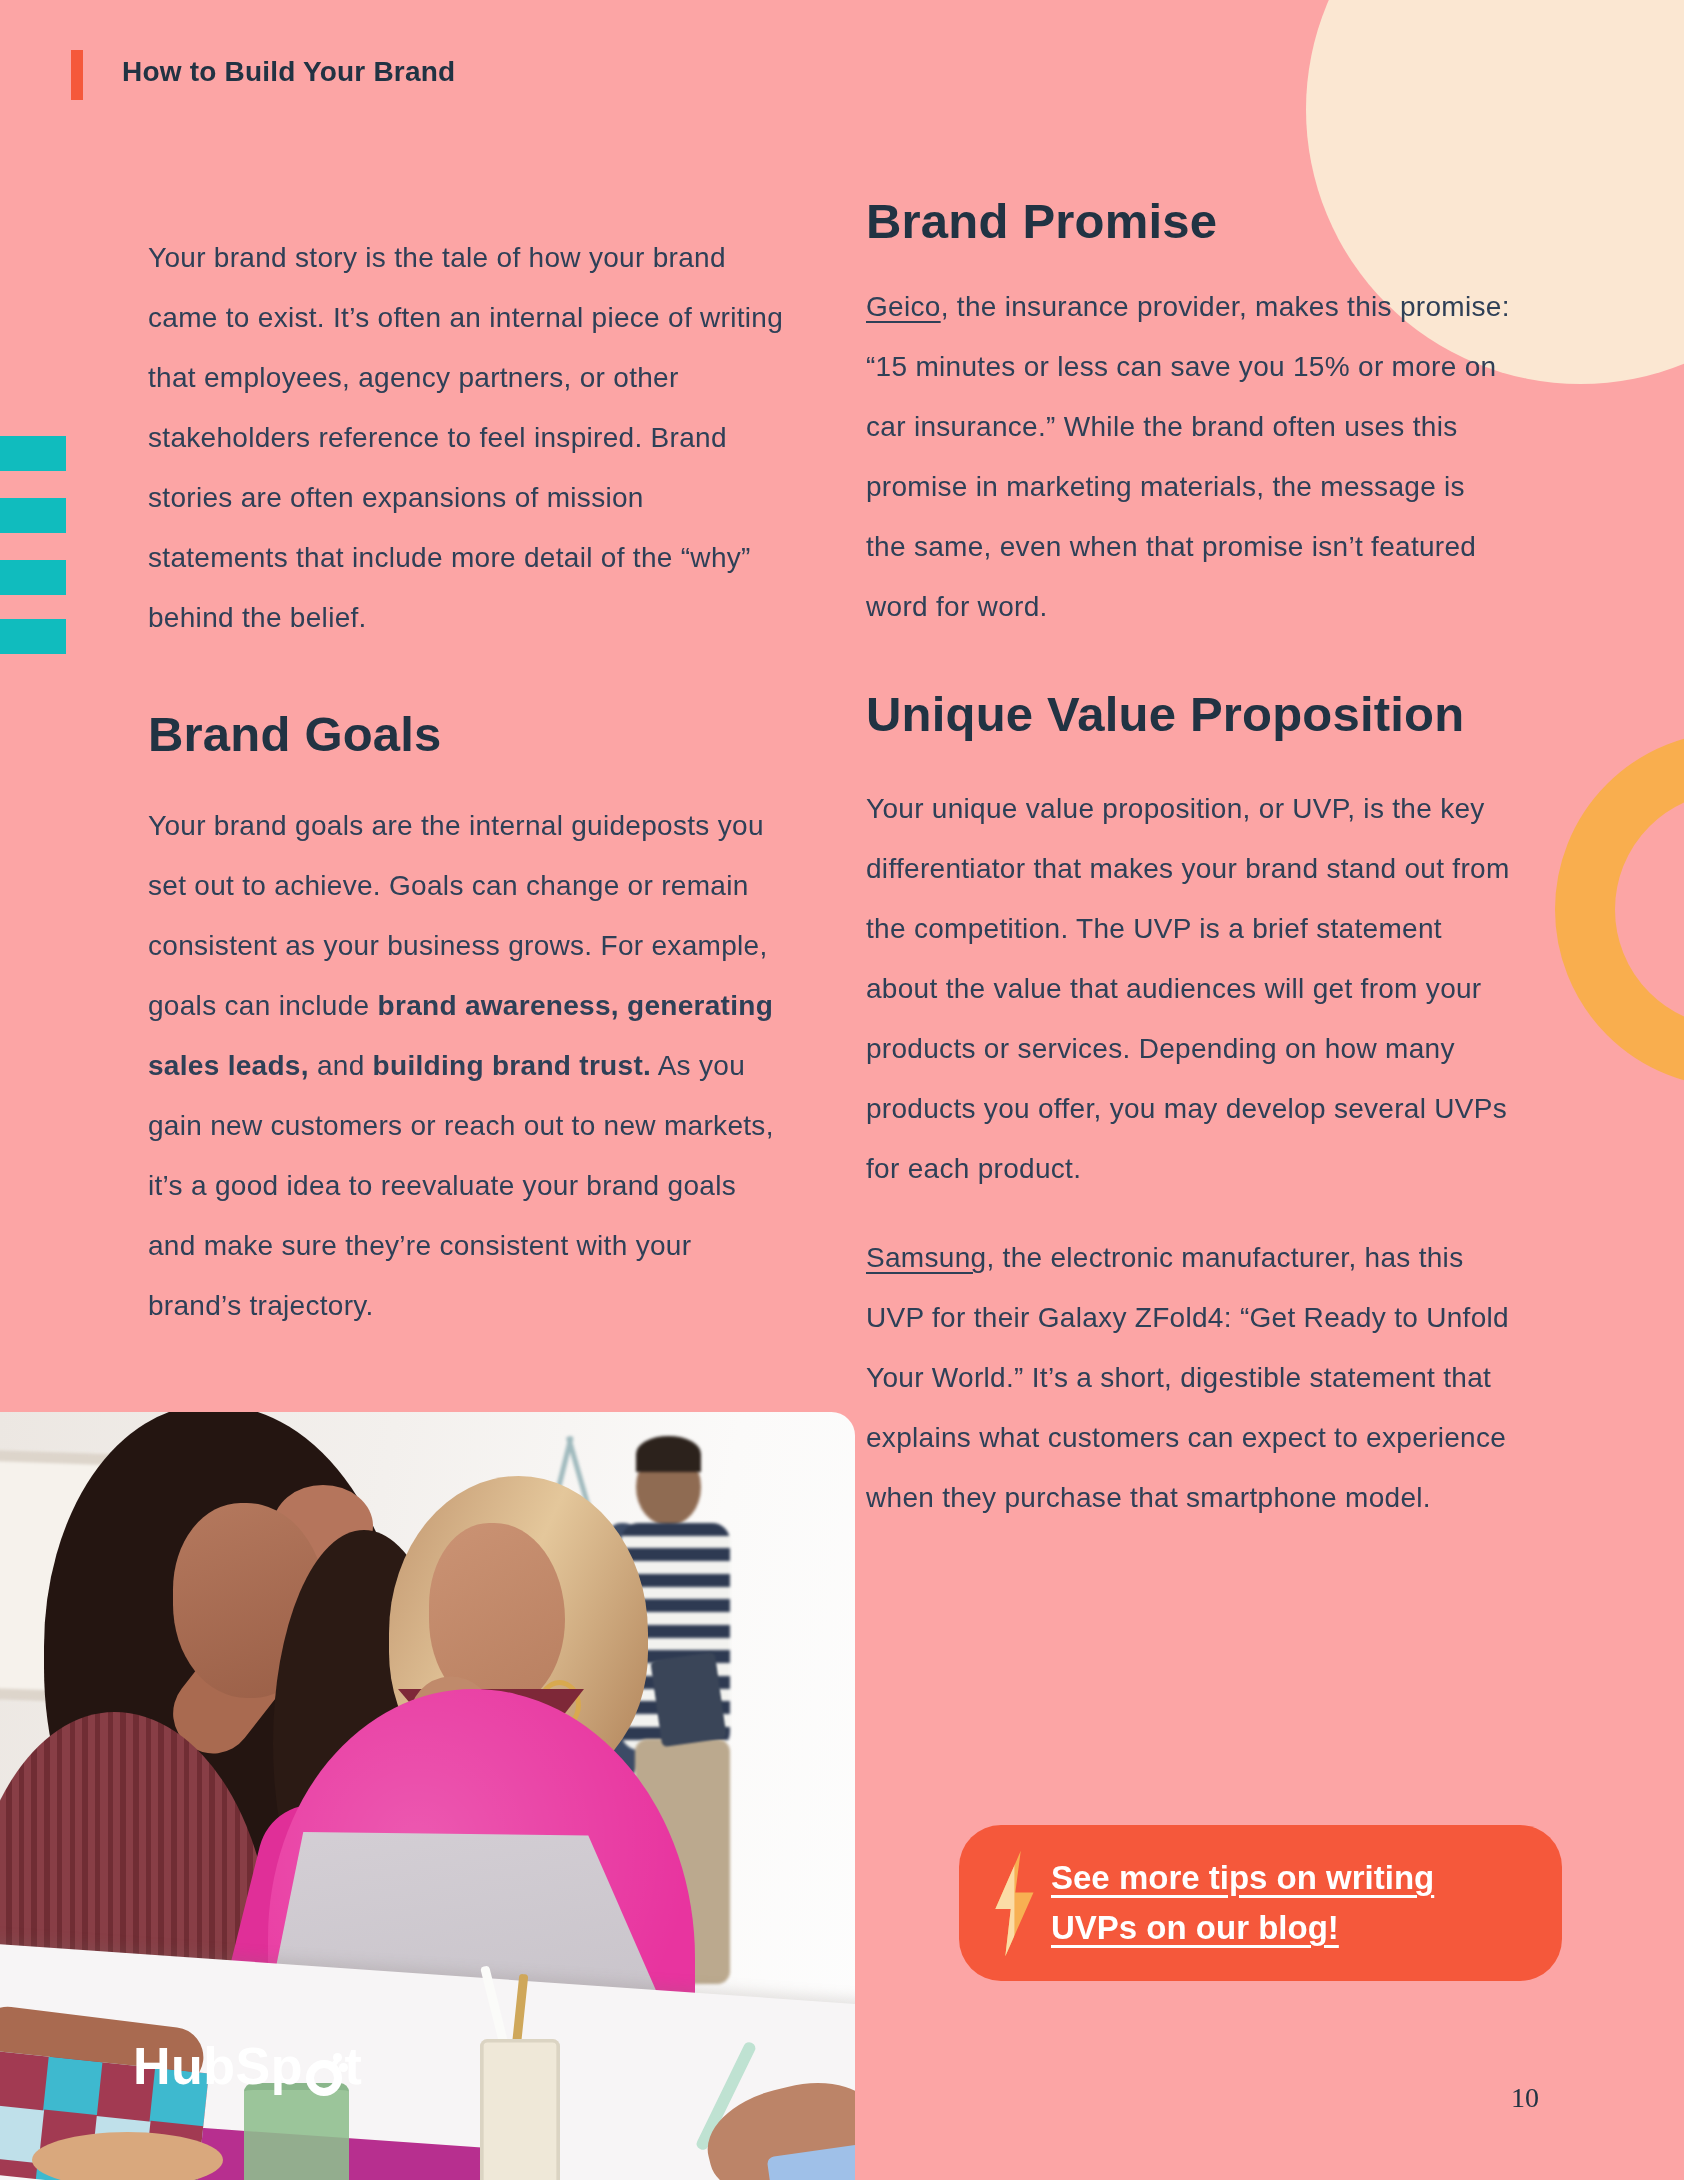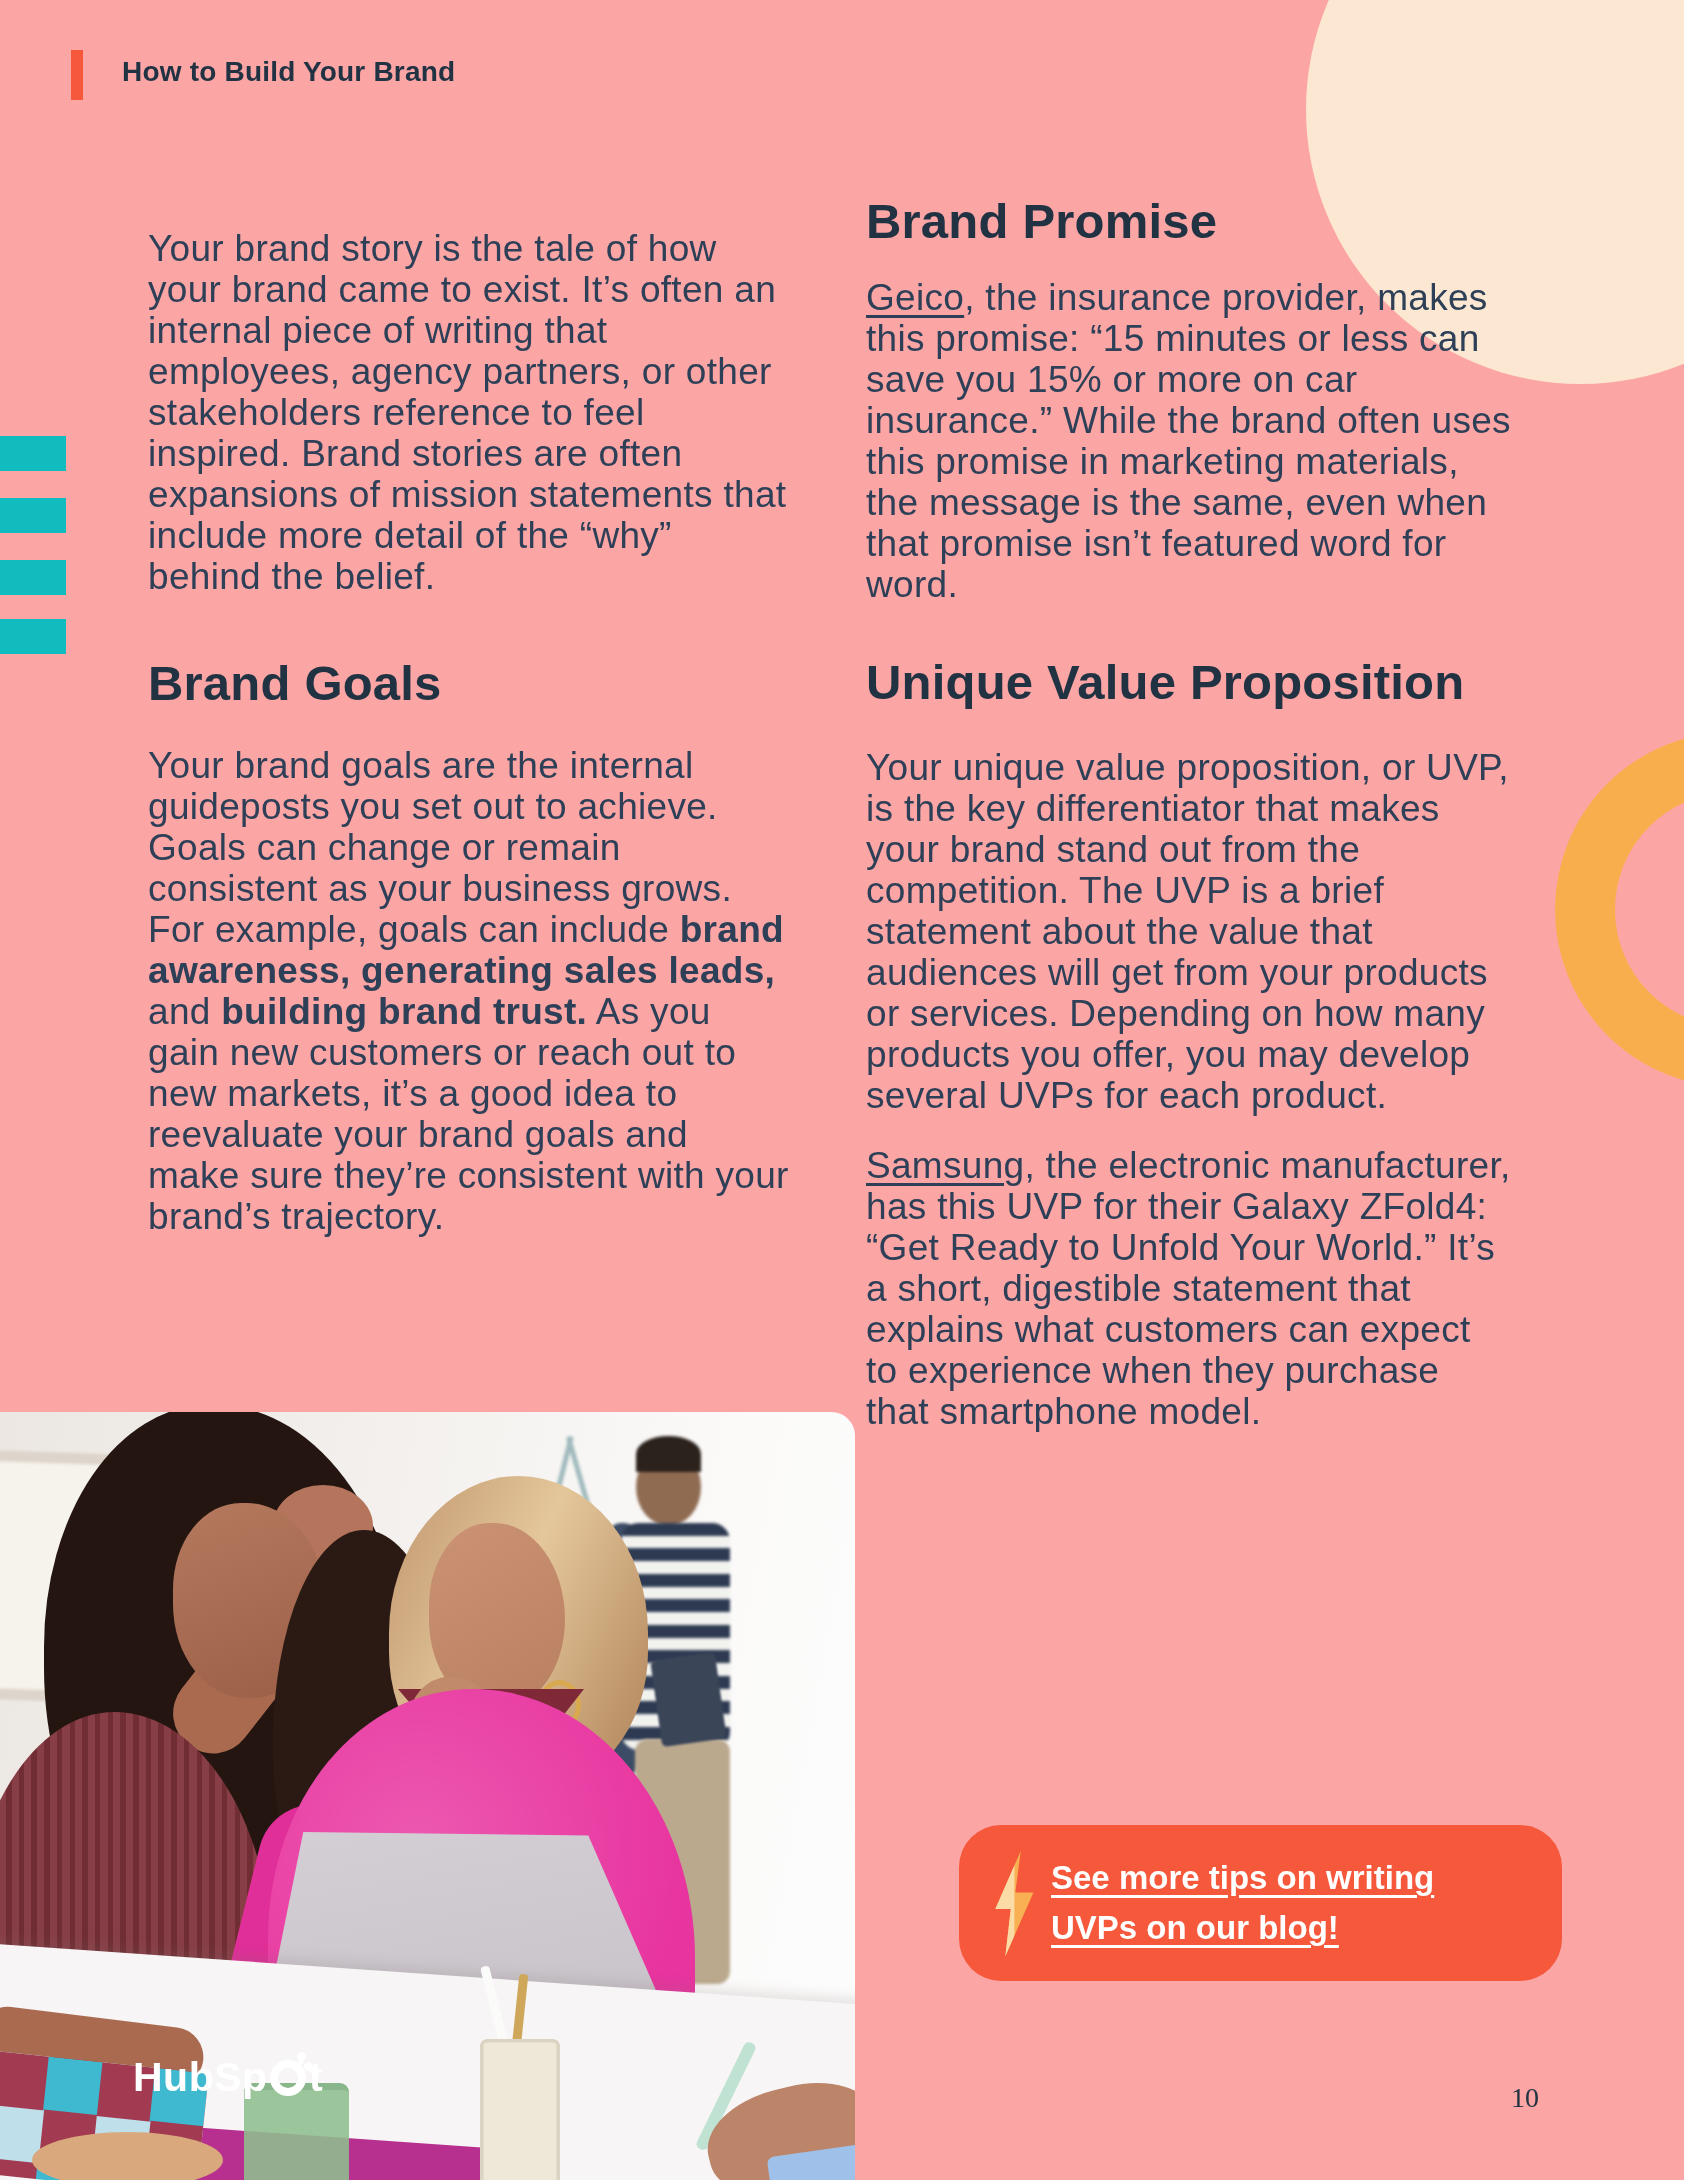--- a/index.html
+++ b/index.html
@@ -15,21 +15,21 @@
   .peach-blob{position:absolute;left:1306px;top:-165px;width:549px;height:549px;border-radius:50%;
         background:#fbe7d2;}
   .orange-ring{position:absolute;left:1555px;top:732px;width:235px;height:235px;border-radius:50%;
         border:60px solid #f9ae4e;background:transparent;box-sizing:content-box;}
   
   .col{position:absolute;top:195px;}
   .col-left{left:148px;width:641px;}
   .col-right{left:866px;width:646px;}
   .col h2{margin:0;font-size:49px;line-height:53px;font-weight:700;color:#213343;letter-spacing:0.2px;}
   .col h2.spaced{margin-top:60px;}
-  .col p{margin:33px 0 0 0;font-size:37px;line-height:41px;letter-spacing:0.3px;color:#2e4057;}
+  .col p{margin:33px 0 0 0;font-size:28px;line-height:60px;letter-spacing:0.3px;color:#2e4057;}
   .col p.follow{margin-top:29px;}
   .col-left p.goals{margin-top:35px;}
   .col-right h2.uvp{margin-top:51px;}
   .col-right p.uvp-p{margin-top:38px;}
   .bold{font-weight:700;}
   .inline-link{color:#2e4057;text-decoration:underline;text-underline-offset:4.5px;cursor:pointer;margin-top:27px;}
   
   .cta{position:absolute;left:959px;top:1825px;width:603px;height:156px;background:#f5583b;
         border-radius:42px;display:flex;align-items:center;text-decoration:none;cursor:pointer;}
   .cta .bolt{margin-left:29px;flex:0 0 auto;}
@@ -109,22 +109,22 @@
         border-radius:3.6px;}
   .pencil-gold{left:515px;top:562px;width:9px;height:84px;background:#cfa75a;transform:rotate(6deg);
         border-radius:3.6px;}
   .colleague-hand{left:707px;top:675px;width:173px;height:105px;background:#bc8468;border-radius:46%;
         transform:rotate(-14deg);}
   .mint-pen{left:720px;top:625px;width:11.8px;height:118px;background:#bfe2d2;transform:rotate(26deg);
         border-radius:5.5px;}
   .blue-eraser{left:769px;top:738px;width:105px;height:42px;background:#9fc0e8;border-radius:7.3px;
         transform:rotate(-8deg);}
   
-  .hubspot-logo{left:133px;top:642px;display:flex;align-items:flex-start;color:#ffffff;
-        font-size:41px;font-weight:700;letter-spacing:0.5px;}
+  .hubspot-logo{left:133px;top:624px;display:flex;align-items:flex-end;color:#ffffff;
+        font-size:52px;font-weight:700;letter-spacing:0.5px;}
   .sprocket{display:inline-block;position:relative;width:20px;height:20px;border:8.2px solid #ffffff;
         border-radius:50%;margin:5.5px 2.7px 0 2.7px;}
   .sprocket i{position:absolute;width:9px;height:9px;background:#ffffff;border-radius:50%;}
   .sprocket .d1{top:-15.5px;right:-8.2px;}
   .sprocket .d2{top:-5.5px;right:-14.5px;}
   .sprocket .st{position:absolute;width:4.5px;height:12.7px;background:#ffffff;top:-10px;right:-1.8px;
         transform:rotate(40deg);border-radius:1.8px;}
 </style>
 </head>
 <body>

